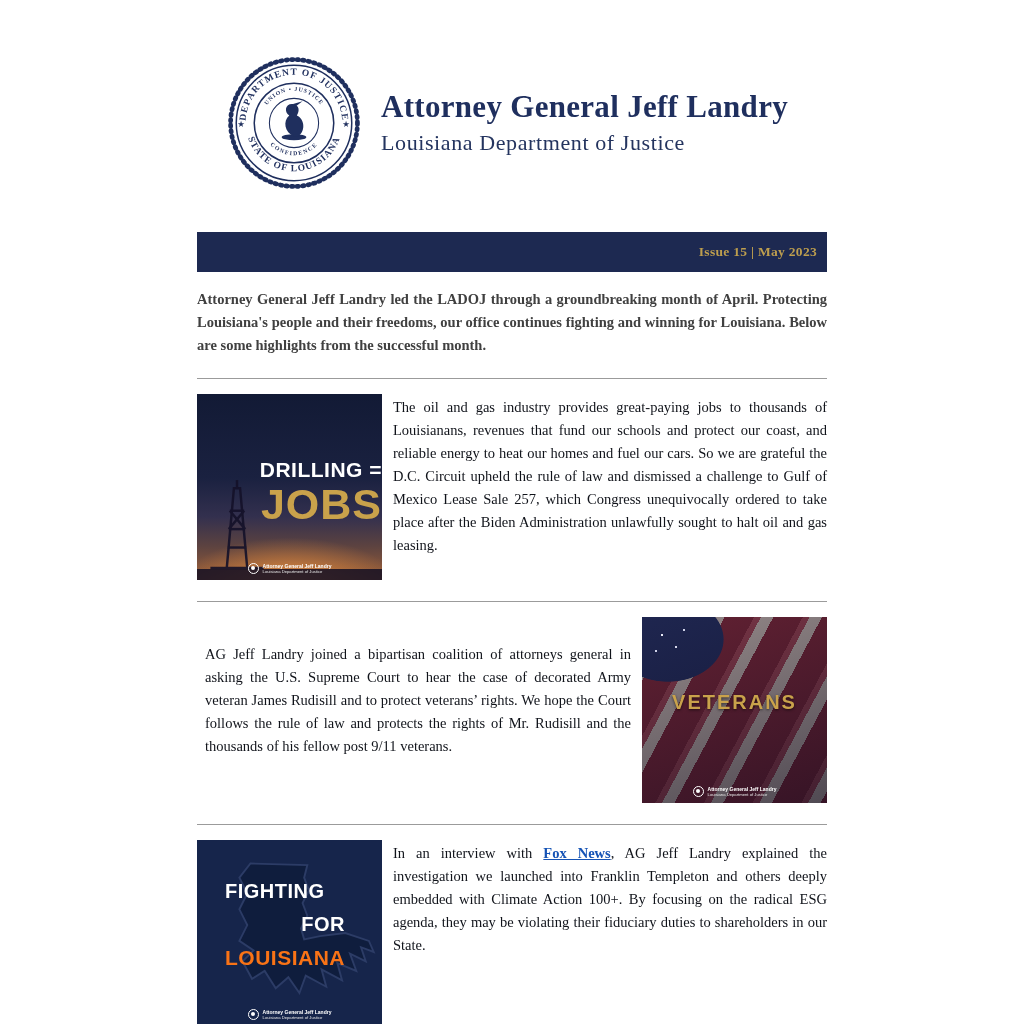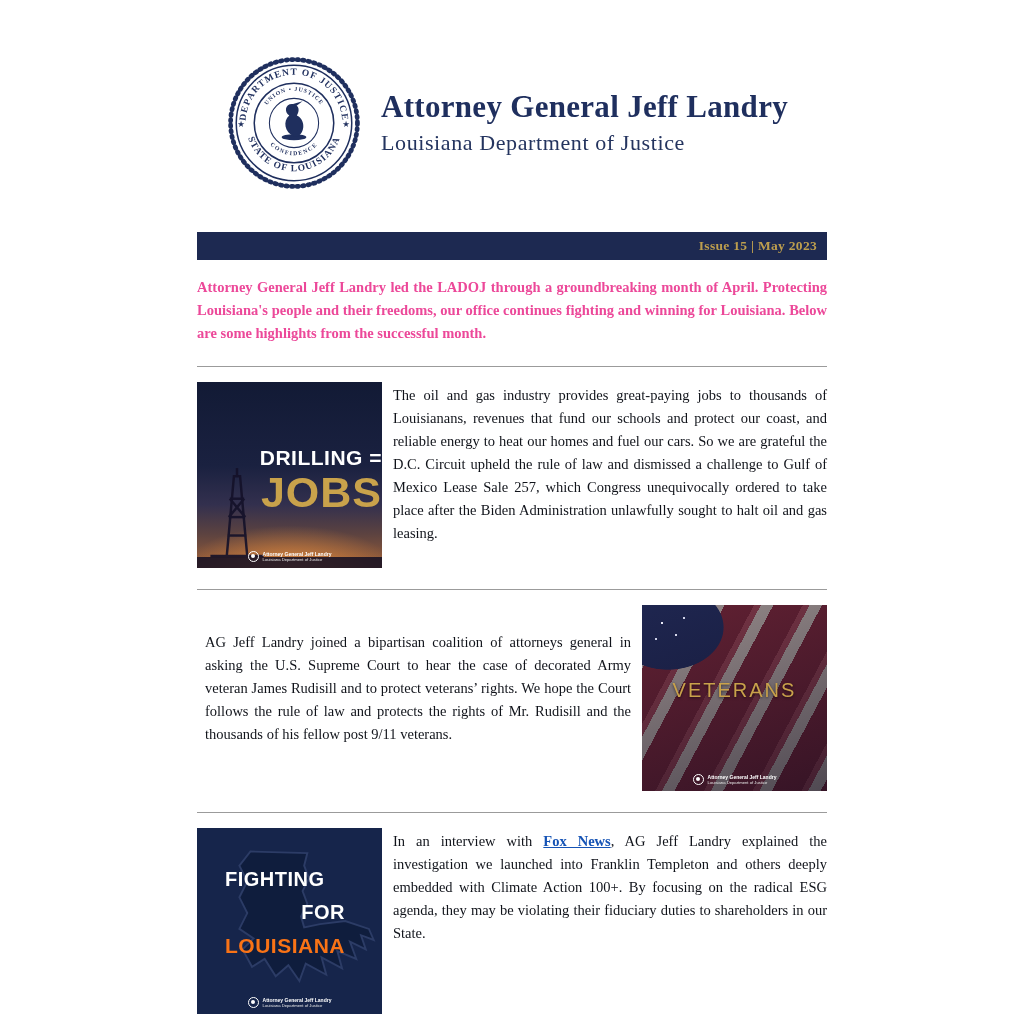--- a/index.html
+++ b/index.html
@@ -8,26 +8,26 @@
   .content{width:630px;margin:0 auto;}
 
   
   .masthead{display:flex;align-items:center;gap:16px;padding-top:52px;margin-left:26px;}
   .seal-svg{width:142px;height:142px;flex:0 0 142px;}
   .brand{display:flex;flex-direction:column;}
   .brand-title{font-size:31px;font-weight:bold;color:#1f2f5e;letter-spacing:.3px;line-height:1.1;}
   .brand-sub{font-size:22px;color:#24345f;letter-spacing:.6px;margin-top:5px;}
 
   
-  .issue-banner{height:28px;background:#1d2951;margin-top:38px;display:flex;align-items:center;
+  .issue-banner{height:40px;background:#1d2951;margin-top:38px;display:flex;align-items:center;
                 justify-content:flex-end;padding-right:10px;box-sizing:border-box;}
   .issue-banner span{color:#bd9e4e;font-weight:bold;font-size:13.5px;letter-spacing:.3px;}
 
   
-  .intro{margin-top:16px;color:#ec4899;font-weight:bold;font-size:14.5px;line-height:23px;text-align:justify;}
+  .intro{margin-top:16px;color:#404040;font-weight:bold;font-size:14.5px;line-height:23px;text-align:justify;}
 
   hr.divider{border:none;border-top:1px solid #9b9b9b;margin:21px 0 15px 0;}
 
   
   .section{display:flex;gap:11px;align-items:flex-start;}
   .section-text{flex:1;font-size:14.5px;line-height:23px;text-align:justify;color:#10131a;margin-top:2px;}
   .section-text.pad-top{margin-top:26px;margin-left:8px;}
   a.inline-link{color:#1553b5;text-decoration:underline;font-weight:bold;}
 
   .card{width:185px;height:186px;flex:0 0 185px;position:relative;overflow:hidden;
@@ -49,21 +49,21 @@
       radial-gradient(circle 1.3px at 20px 18px,#e8e9f5 98%,transparent),
       radial-gradient(circle 1.3px at 34px 30px,#d7d9ec 98%,transparent),
       radial-gradient(circle 1.3px at 14px 34px,#cfd2e8 98%,transparent),
       radial-gradient(circle 1.3px at 42px 13px,#cfd2e8 98%,transparent),
       linear-gradient(160deg,rgba(20,16,40,.25) 0%,rgba(10,8,28,.62) 100%),
       radial-gradient(ellipse 92px 70px at 14% 12%,#222d5c 60%,rgba(34,45,92,0) 61%),
       repeating-linear-gradient(118deg,#7d2736 0 13px,#9c4350 13px 19px,#c2b4ab 19px 30px,#7d2736 30px 43px);}
   .vet-text{position:absolute;top:68px;left:0;right:0;text-align:center;}
   .vet-line1{color:#fff;font-weight:bold;font-size:20px;letter-spacing:.5px;
              text-shadow:0 1px 3px rgba(0,0,0,.6);}
-  .vet-line2{color:#c9a24b;font-weight:normal;font-size:20px;letter-spacing:2px;margin-top:6px;
+  .vet-line2{color:#c9a24b;font-weight:bold;font-size:20px;letter-spacing:2px;margin-top:6px;
              text-shadow:0 1px 3px rgba(0,0,0,.6);}
 
   
   .card-fighting{background:#16254b;}
   .la-svg{position:absolute;right:2px;top:14px;width:158px;height:158px;}
   .fight-text{position:absolute;top:40px;left:28px;}
   .fight-line1,.fight-line2{color:#fff;font-weight:bold;font-size:20px;letter-spacing:.5px;}
   .fight-line2{margin-top:10px;text-align:right;}
   .fight-line3{color:#f97316;font-weight:bold;font-size:21px;letter-spacing:.5px;margin-top:10px;}
 

